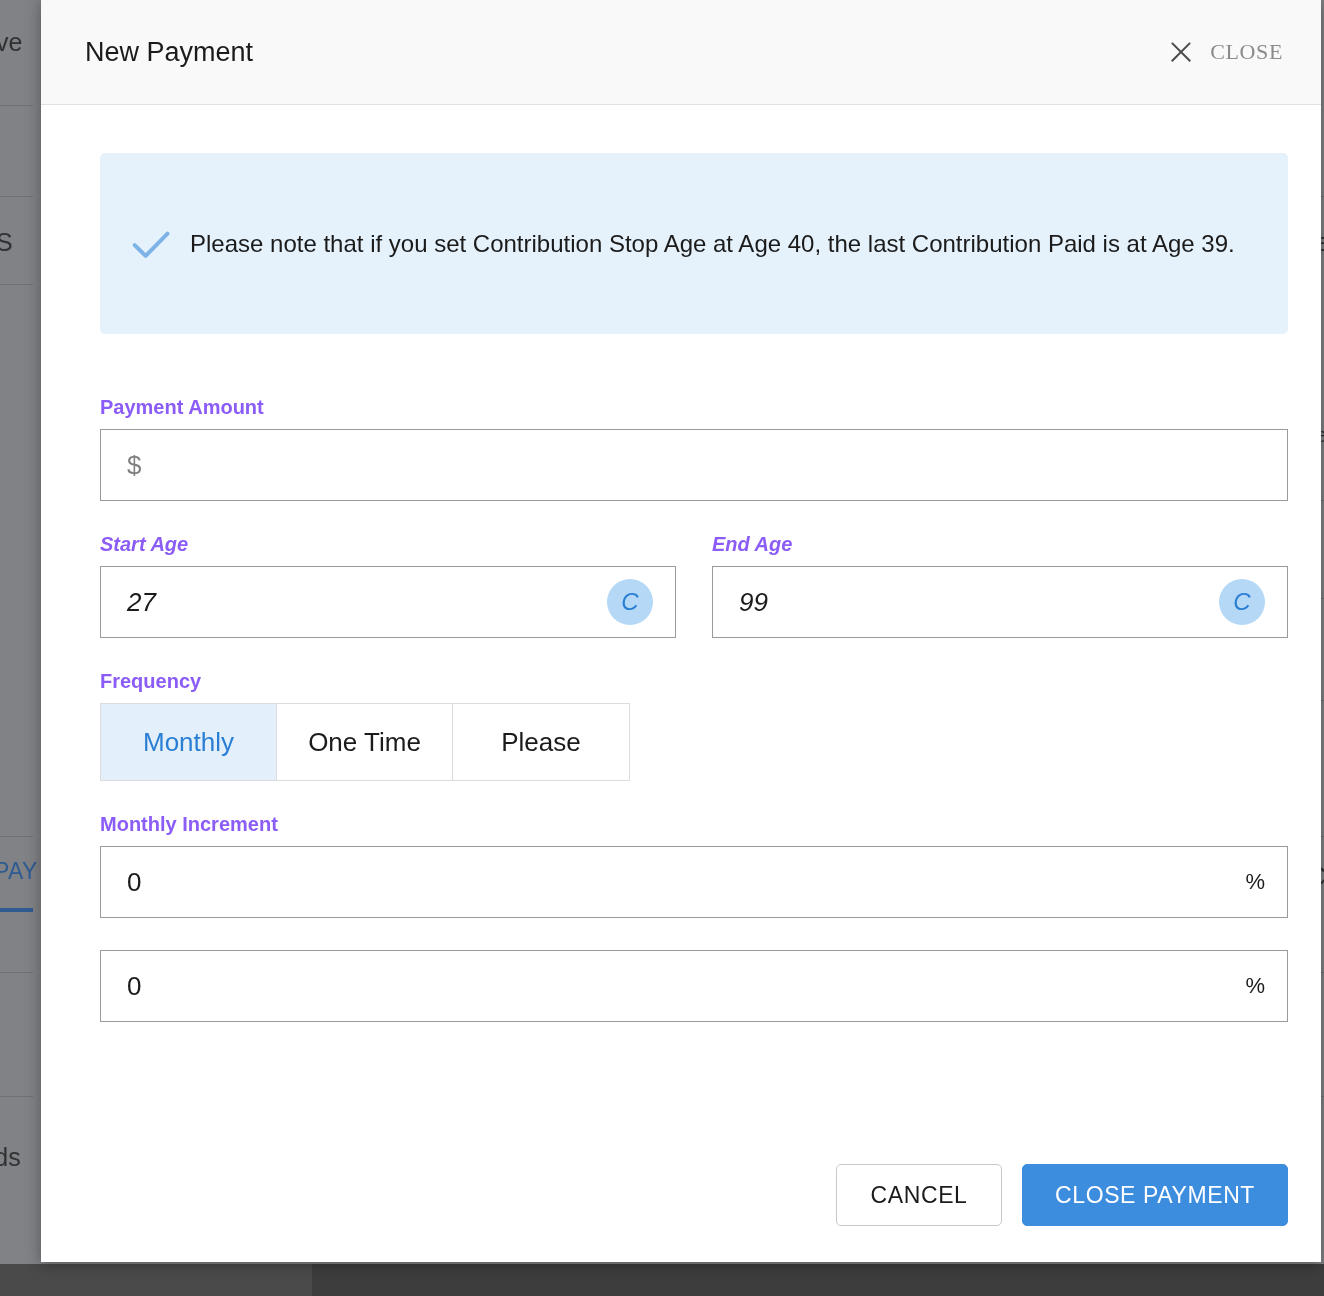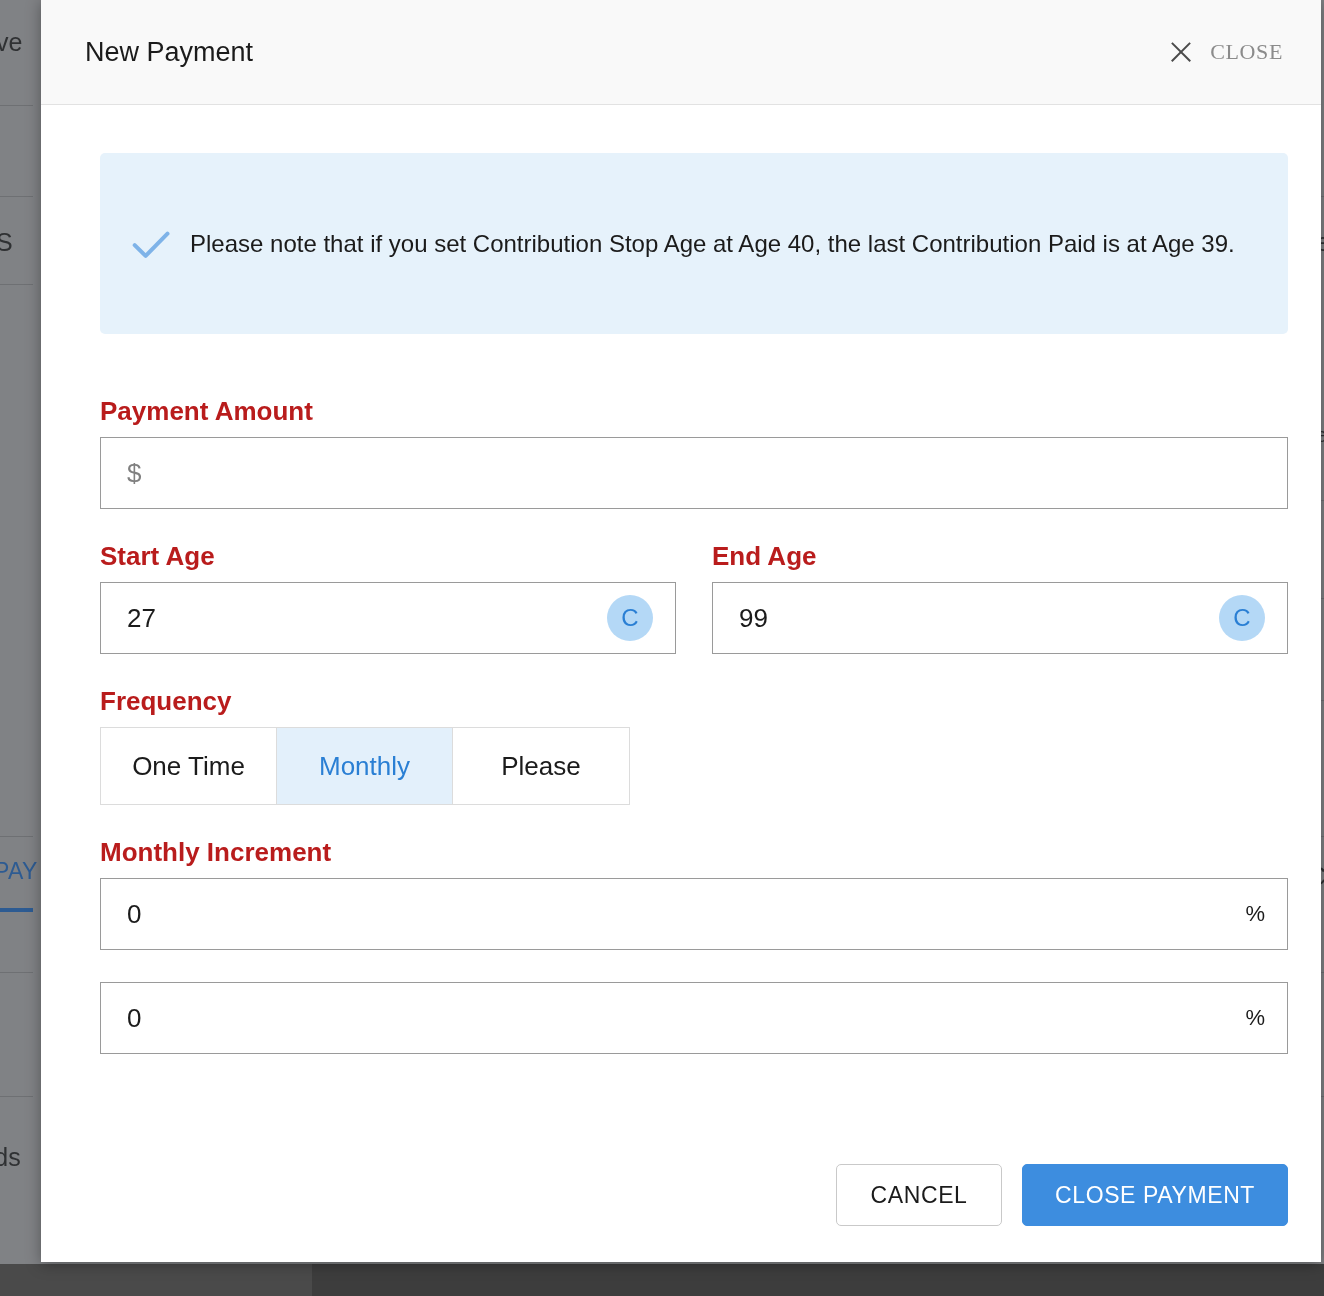--- a/index.html
+++ b/index.html
@@ -148,23 +148,23 @@
     margin-right: 16px;
   }
   .info-text {
     font-size: 24px;
     line-height: 50px;
     color: #1b1b1b;
   }
 
   
   .field-label {
-    font-size: 26px;
+    font-size: 20px;
     font-weight: bold;
-    color: #b91c1c;
+    color: #8b5cf6;
     margin-bottom: 10px;
     display: block;
   }
   .field-block { margin-bottom: 32px; }
 
   .text-input {
     width: 100%;
     height: 72px;
     border: 1px solid #9a9a9a;
     background: #ffffff;
@@ -195,20 +195,21 @@
     align-items: center;
     justify-content: center;
     flex: 0 0 auto;
     cursor: pointer;
   }
 
   .row-2col {
     display: flex;
     gap: 36px;
     margin-bottom: 32px;
+    font-style: italic;
   }
   .row-2col > .col { flex: 1 1 0; min-width: 0; }
 
   
   .segmented {
     display: inline-flex;
     border: 1px solid #dcdcdc;
   }
   .segment {
     min-width: 176px;
@@ -335,22 +336,22 @@
         <div class="text-input">
           <span class="input-value">99</span>
           <span class="circle-badge">C</span>
         </div>
       </div>
     </div>
 
     <div class="field-block">
       <label class="field-label">Frequency</label>
       <div class="segmented">
+        <div class="segment active">Monthly</div>
         <div class="segment">One Time</div>
-        <div class="segment active">Monthly</div>
         <div class="segment">Please</div>
       </div>
     </div>
 
     <div class="field-block">
       <label class="field-label">Monthly Increment</label>
       <div class="text-input">
         <span class="input-value">0</span>
         <span class="input-suffix">%</span>
       </div>

